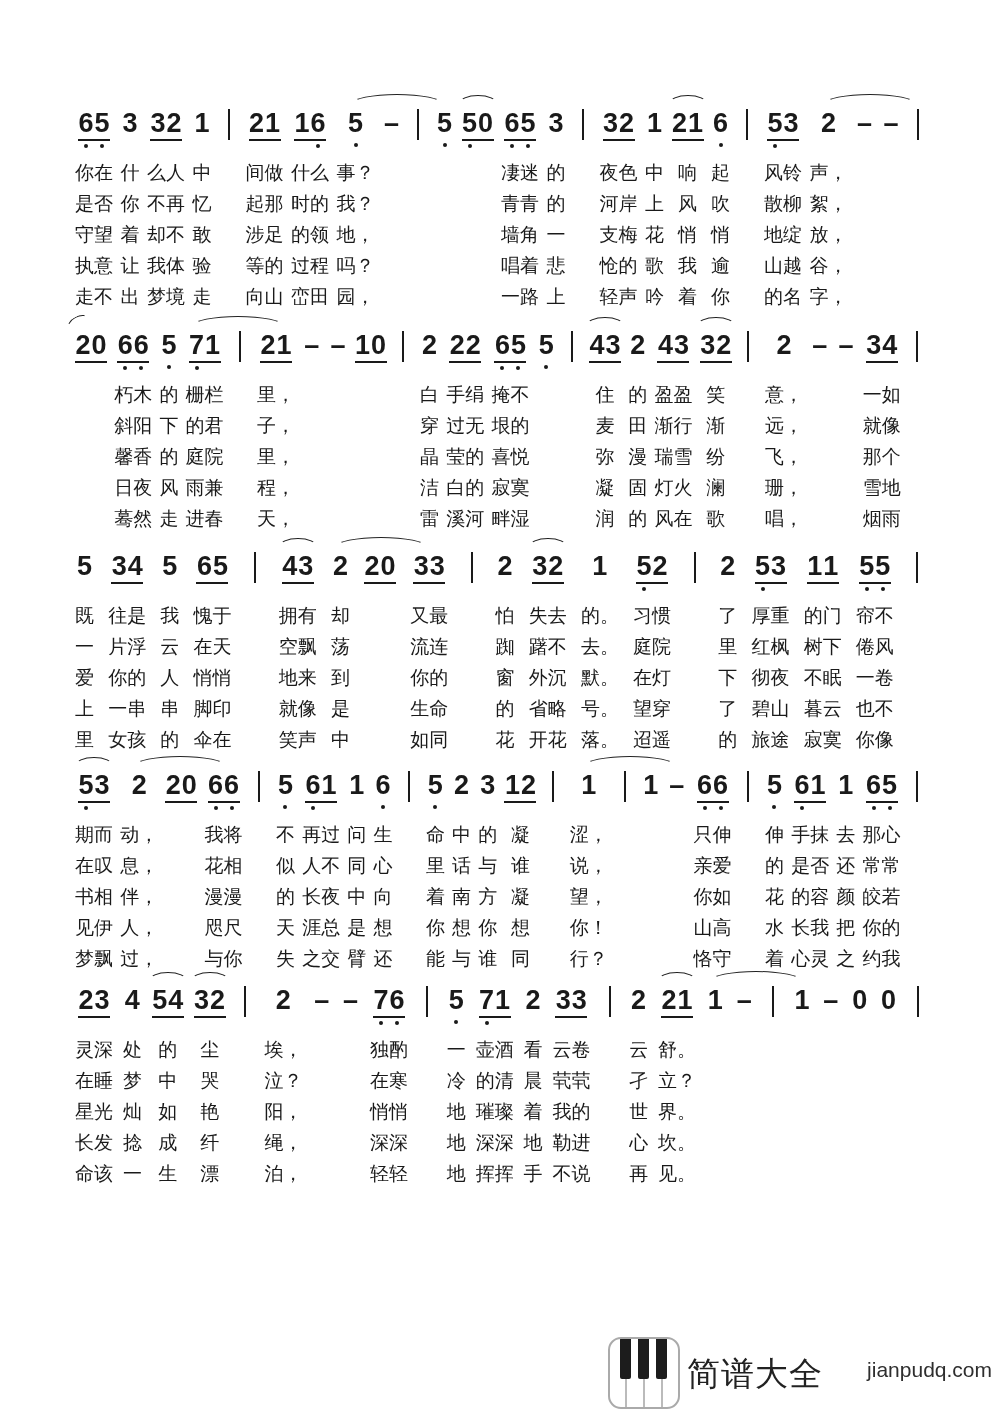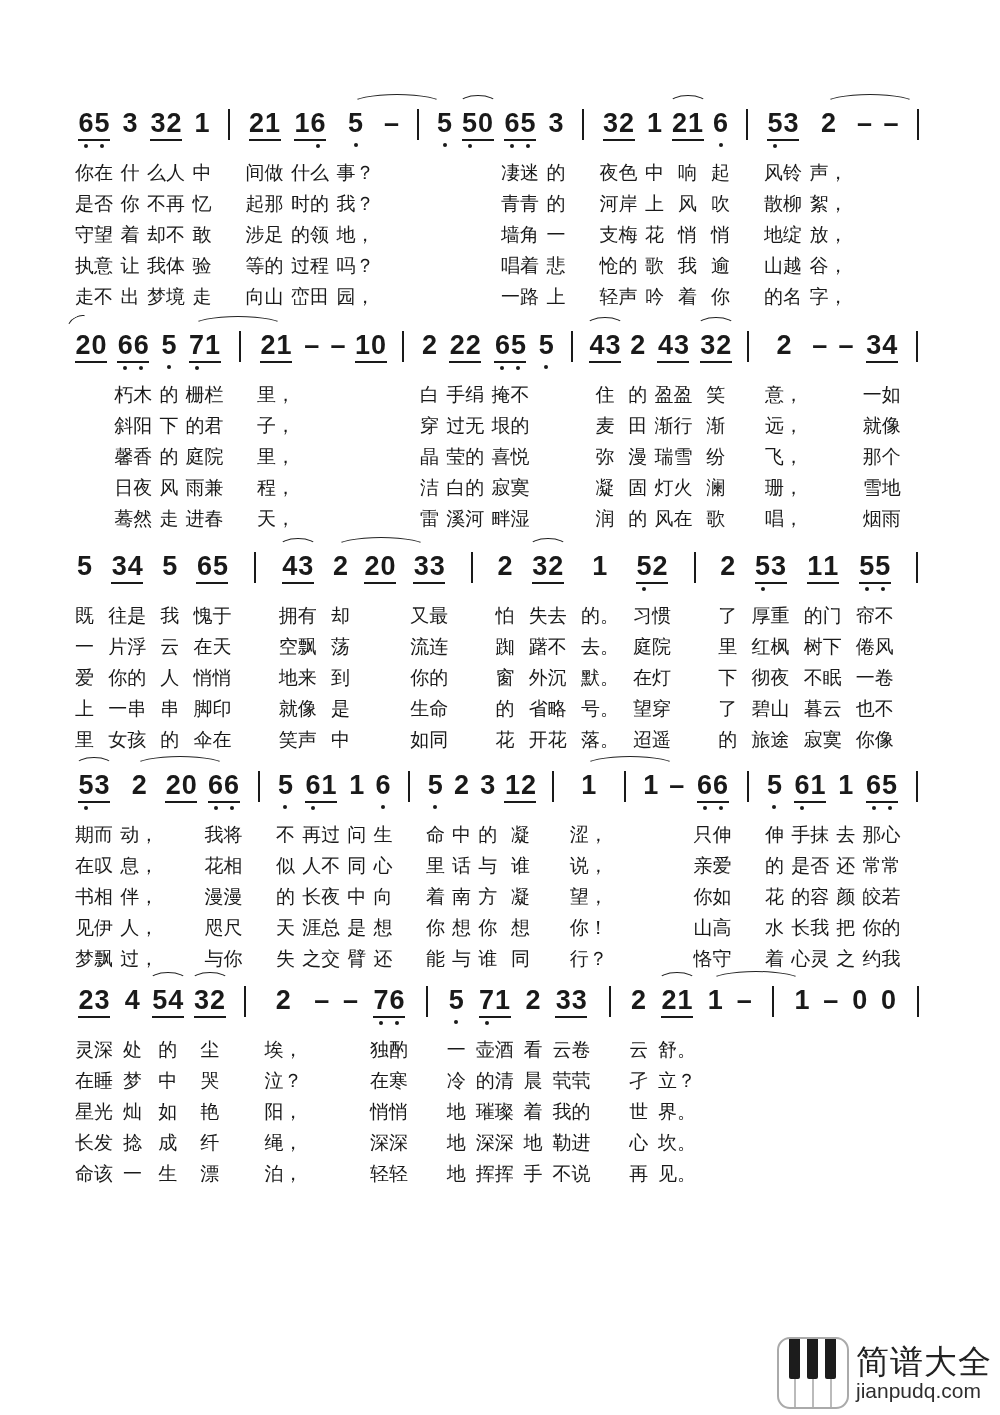--- a/index.html
+++ b/index.html
@@ -26,23 +26,23 @@
   .arc.s{top:-13px;left:50%;transform:translateX(-50%);width:36px;height:15px;}
   .arc.w{top:-14px;left:4px;width:88px;height:17px;}
   .arc.l{top:-14px;left:-8px;width:22px;height:14px;transform:rotate(-28deg);}
   
   .watermark{position:absolute;right:8px;bottom:6px;display:flex;align-items:center;gap:7px;}
   .wm-icon{position:relative;width:68px;height:68px;background:#fff;border:2px solid #aaa;border-radius:13px;overflow:hidden;}
   .wm-key{position:absolute;top:0;width:11px;height:40px;background:#1c1c1c;border-radius:0 0 2px 2px;}
   .wm-k1{left:10px;} .wm-k2{left:28px;} .wm-k3{left:46px;}
   .wm-sep{position:absolute;top:40px;bottom:0;width:1.5px;background:#bbb;}
   .wm-s1{left:15px;} .wm-s2{left:33px;} .wm-s3{left:51px;}
-  .wm-text{display:flex;flex-direction:column;line-height:1;}
+  .wm-text{display:flex;flex-direction:row;line-height:1;gap:12px;}
   .wm-title{font-size:33px;color:#222;letter-spacing:1px;}
-  .wm-site{font-size:21px;color:#2e2e2e;margin-top:2px;}
+  .wm-site{font-size:21px;color:#2e2e2e;margin-top:2px;margin-left:32px;}
 </style>
 </head>
 <body>
 
 <div class="page">
   <div id="score">
       <div class="system" style="top: 108px;">
         <div class="col">
           <div class="note">
             <div class="chars u">

